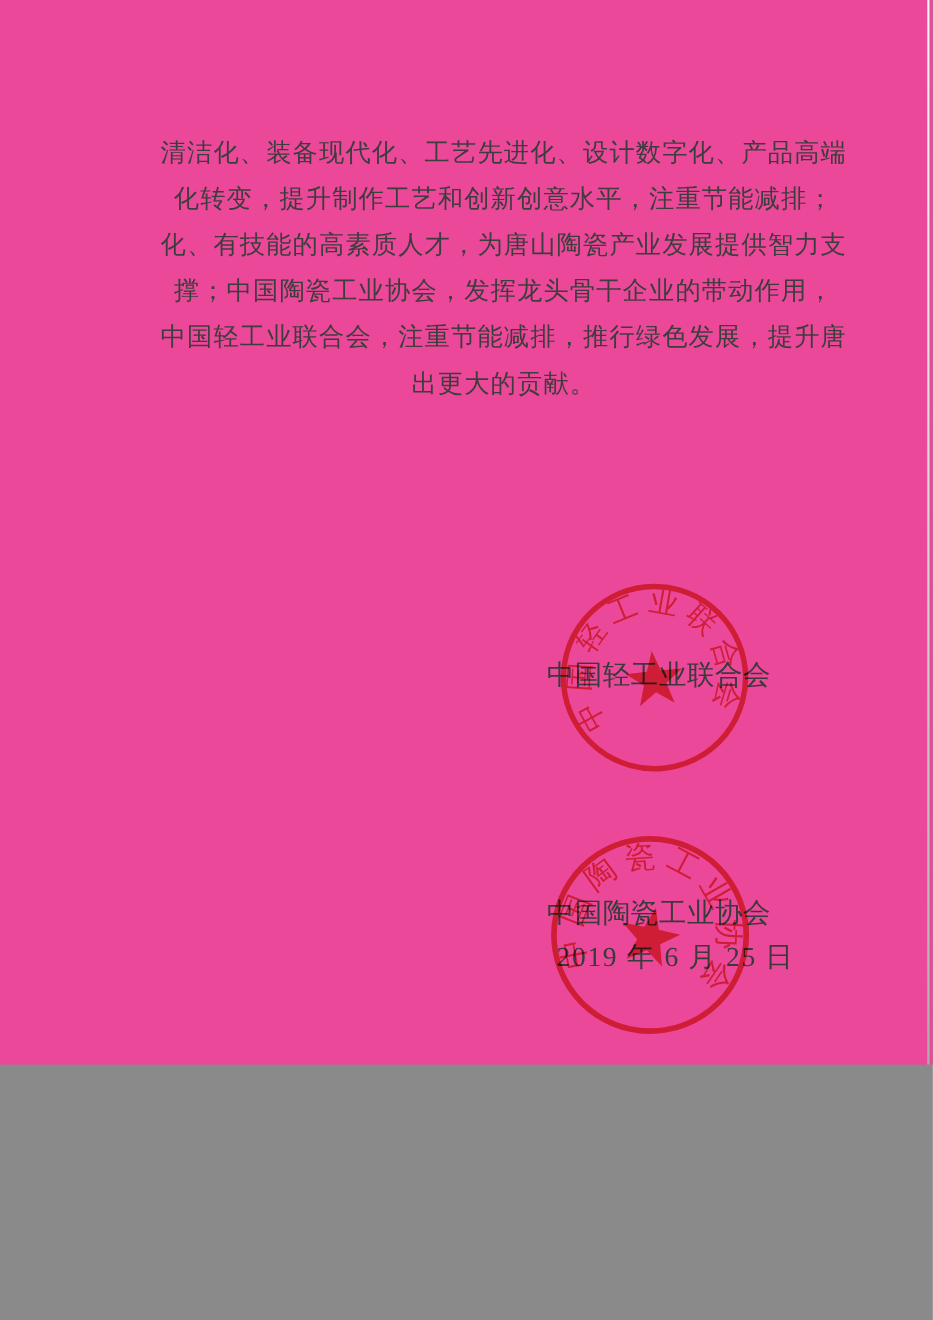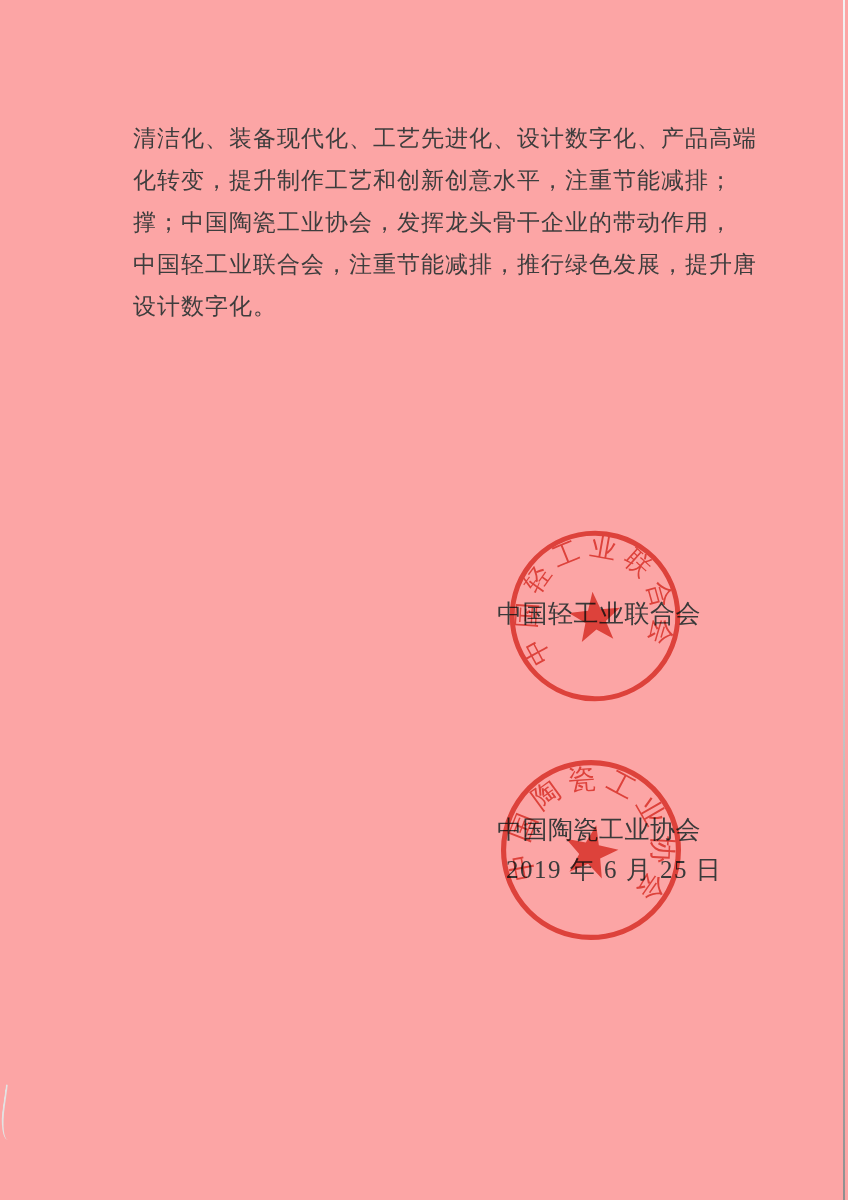--- a/index.html
+++ b/index.html
@@ -1,22 +1,23 @@
 <!DOCTYPE html>
 <html><head>
 <meta charset="utf-8">
 <style>
   html,body{margin:0;padding:0;background:#8a8a8a;}
   .page{
     position:relative;
-    width:848px;height:1200px;
+    width:848px;height:968px;
     margin:0 auto;
-    background:#fca5a5;
+    background:#ec4899;
     overflow:hidden;
     font-family:"Liberation Serif","DejaVu Serif",serif;
+    text-align:center;
   }
   
   .body-text{
     position:absolute;
     left:133px;top:118px;
     width:650px;
     color:#3d3d3d;
   }
   .line{
     height:42px;
@@ -63,23 +64,24 @@
   }
 </style>
 </head>
 <body>
 
 <div class="page">
 
   <div class="body-text">
     <div class="line">清洁化、装备现代化、工艺先进化、设计数字化、产品高端</div>
     <div class="line">化转变，提升制作工艺和创新创意水平，注重节能减排；</div>
+    <div class="line">化、有技能的高素质人才，为唐山陶瓷产业发展提供智力支</div>
     <div class="line">撑；中国陶瓷工业协会，发挥龙头骨干企业的带动作用，</div>
     <div class="line">中国轻工业联合会，注重节能减排，推行绿色发展，提升唐</div>
-    <div class="line">设计数字化。</div>
+    <div class="line">出更大的贡献。</div>
   </div>
 
   <div class="sig sig-org-1">中国轻工业联合会</div>
 
   <div class="seal seal-1">
     <svg viewBox="0 0 200 200" aria-hidden="true">
       <circle cx="100" cy="100" r="92" fill="none" stroke="#dc4f43" stroke-width="5.5"></circle>
       <polygon points="100,73 107.1,93.3 128.5,93.7 111.4,106.7 117.6,127.3 100,115 82.4,127.3 88.6,106.7 71.5,93.7 92.9,93.3" fill="#dc4f43"></polygon>
       <path id="seal-arc-1" d="M 53.33,146.67 A 66,66 0 1 1 146.67,146.67" fill="none"></path>
       <text font-size="29" fill="#dc4f43" letter-spacing="8" font-family="Liberation Serif, DejaVu Serif, serif">

